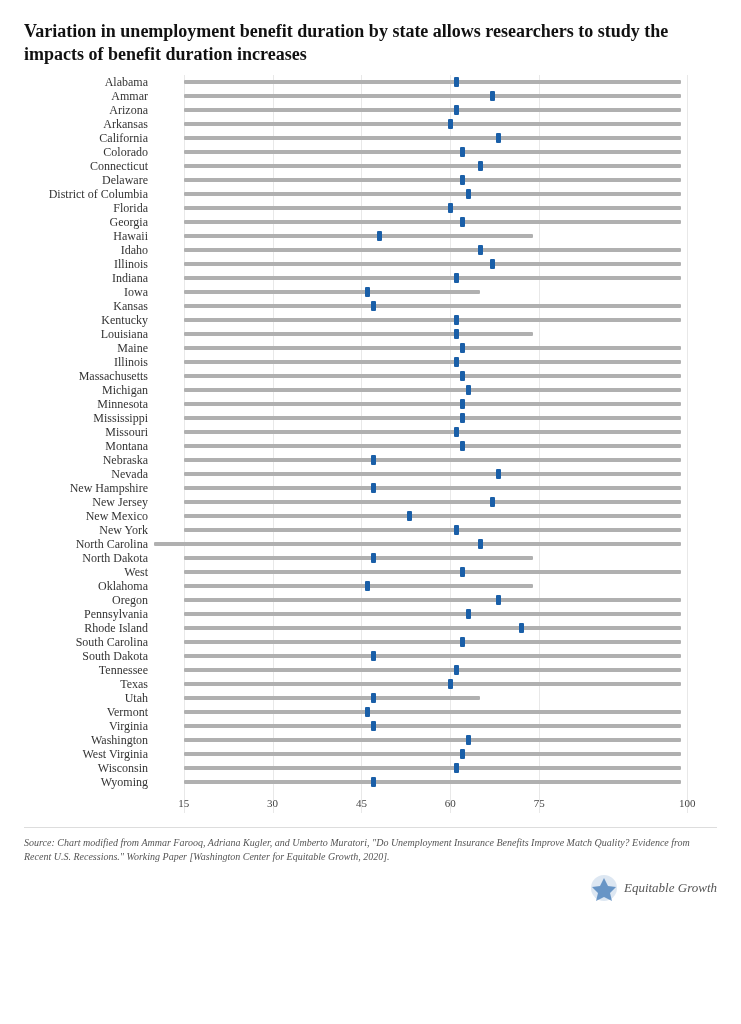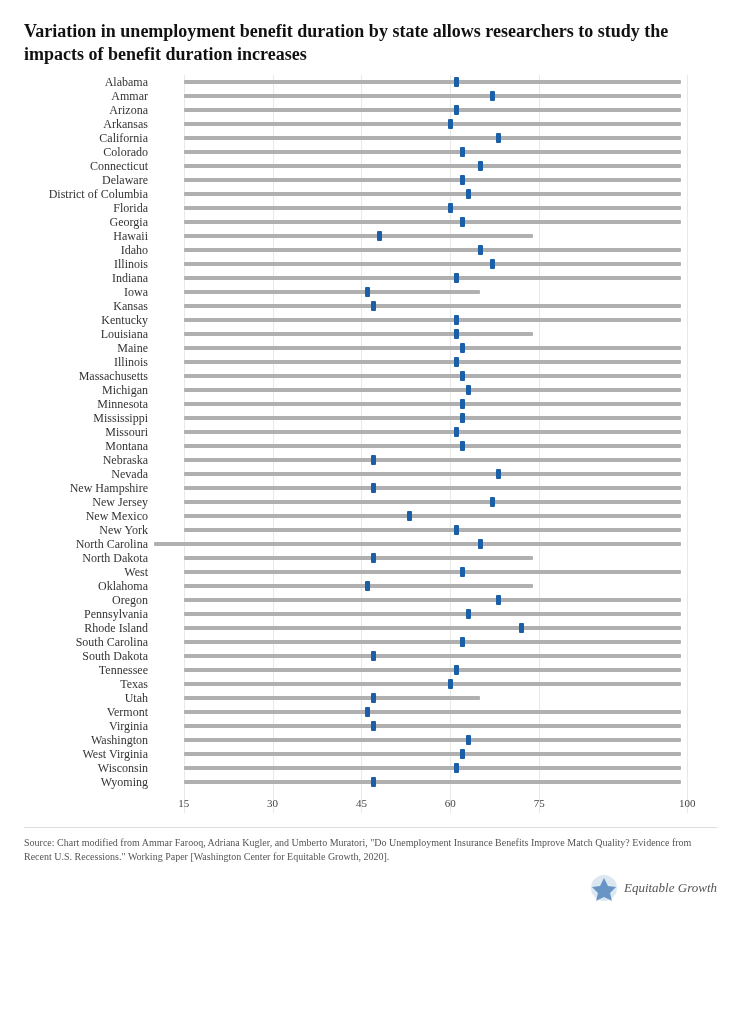--- a/index.html
+++ b/index.html
@@ -94,20 +94,21 @@
       margin-top: 2px;
       font-style: italic;
     }
     .source-text {
       font-size: 10px;
       color: #555;
       line-height: 1.4;
       margin-top: 14px;
       border-top: 1px solid #ddd;
       padding-top: 8px;
+      font-style: italic;
     }
     .logo-area {
       display: flex;
       justify-content: flex-end;
       align-items: center;
       margin-top: 10px;
     }
     .logo-text {
       font-size: 13px;
       color: #555;

